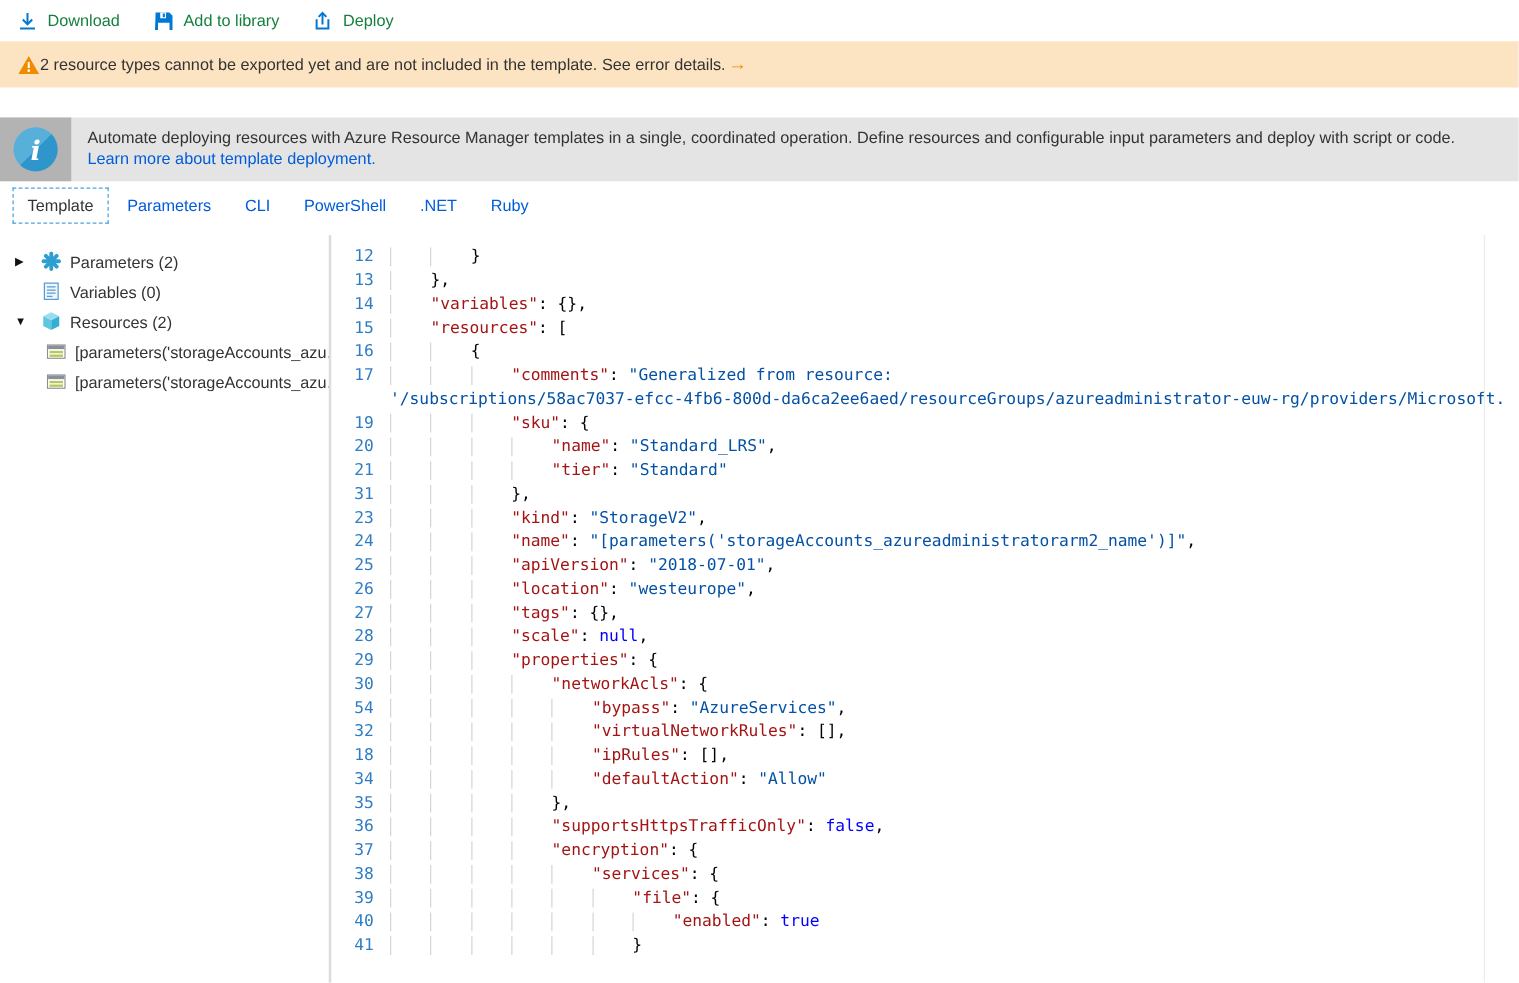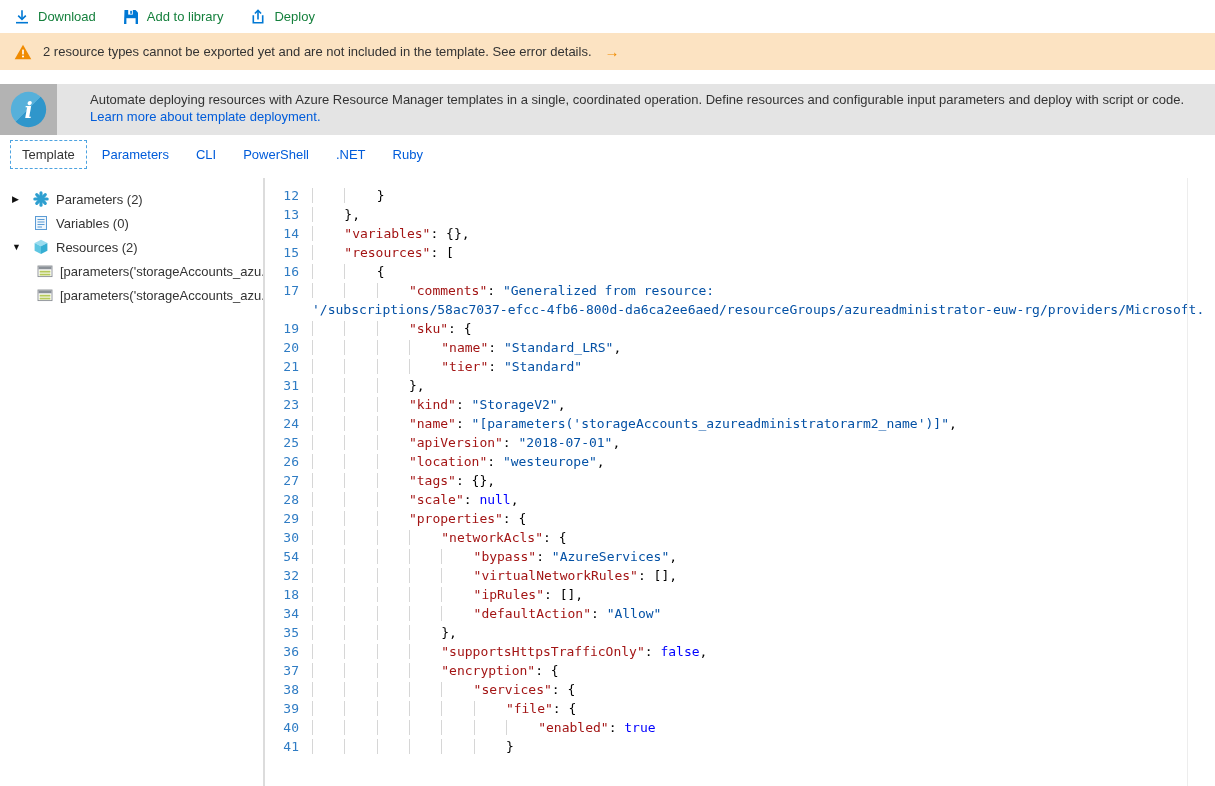--- a/index.html
+++ b/index.html
@@ -10,28 +10,28 @@
     color:#333;
   }
   
   .toolbar { height:33px; display:flex; align-items:center; padding-left:14px; gap:27px; background:#fff; }
   .tb-item { display:flex; align-items:center; gap:8px; border:none; background:none; padding:0;
              font-family:inherit; font-size:13px; color:#15803d; cursor:pointer; }
   .tb-icon { width:16px; height:16px; display:inline-flex; color:var(--accent); }
   .tb-icon svg { width:16px; height:16px; }
   
   .banner-warning { height:37px; background:var(--warning-bg); display:flex; align-items:center;
-                    padding:0 14px; gap:11px; font-size:13px; color:#333; margin-bottom:14px; }
+                    padding:0 14px; font-size:13px; color:#333; margin-bottom:24px; }
   .warn-icon { width:18px; height:16px; color:var(--warning-icon); display:inline-flex; }
   .warn-arrow { color:var(--warning-icon); font-size:15px; font-weight:bold; margin-left:2px; cursor:pointer; }
   
   .banner-info { height:51px; background:var(--info-bg); display:flex; align-items:stretch; font-size:13px; }
   .info-square { width:57px; flex:none; background:var(--info-square); display:flex; align-items:center; justify-content:center; }
   .info-square svg { width:37px; height:37px; }
-  .info-text { padding:7px 20px 0 13px; line-height:17px; color:#333;margin-left:20px; }
+  .info-text { padding:7px 20px 0 13px; line-height:17px; color:#333; }
   .info-link { color:var(--link); cursor:pointer; }
   
   .tabbar { height:43px; display:flex; align-items:center; padding:4px 0 8px 10px; }
   .tab { font-size:13px; padding:6px 11px; border:1px dashed transparent; cursor:pointer; color:var(--link); margin-right:3px; }
   .tab.active { color:#333; border-color:#4da3e0; }
   
   .main { display:flex; height:608px; }
   .tree { width:263px; flex:none; padding-top:9px; overflow:hidden; }
   .tree-row { display:flex; align-items:center; height:24px; font-size:13px; color:#333; cursor:pointer; white-space:nowrap; }
   .tree-row.lvl0 { padding-left:12px; }

